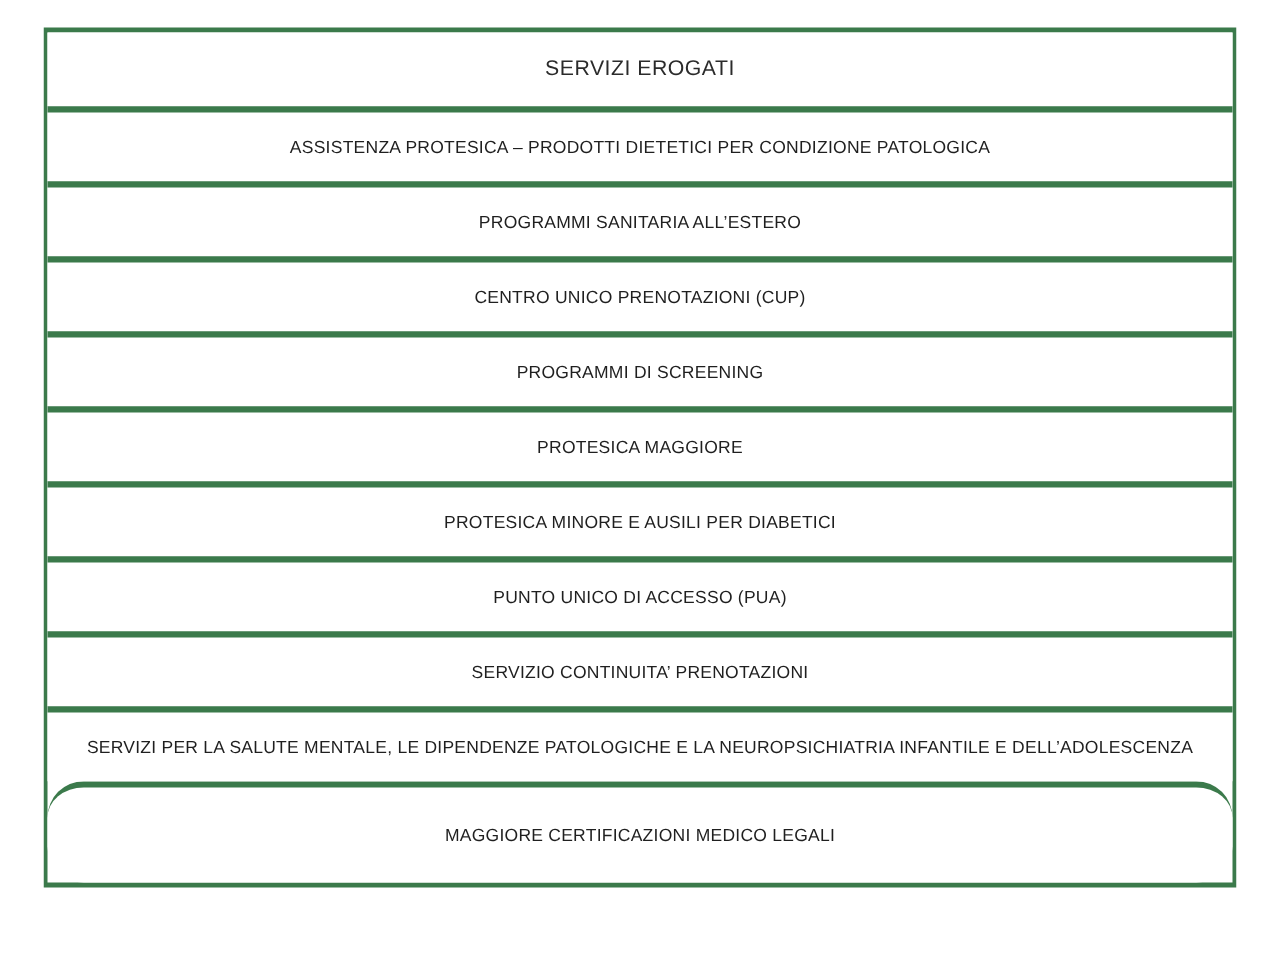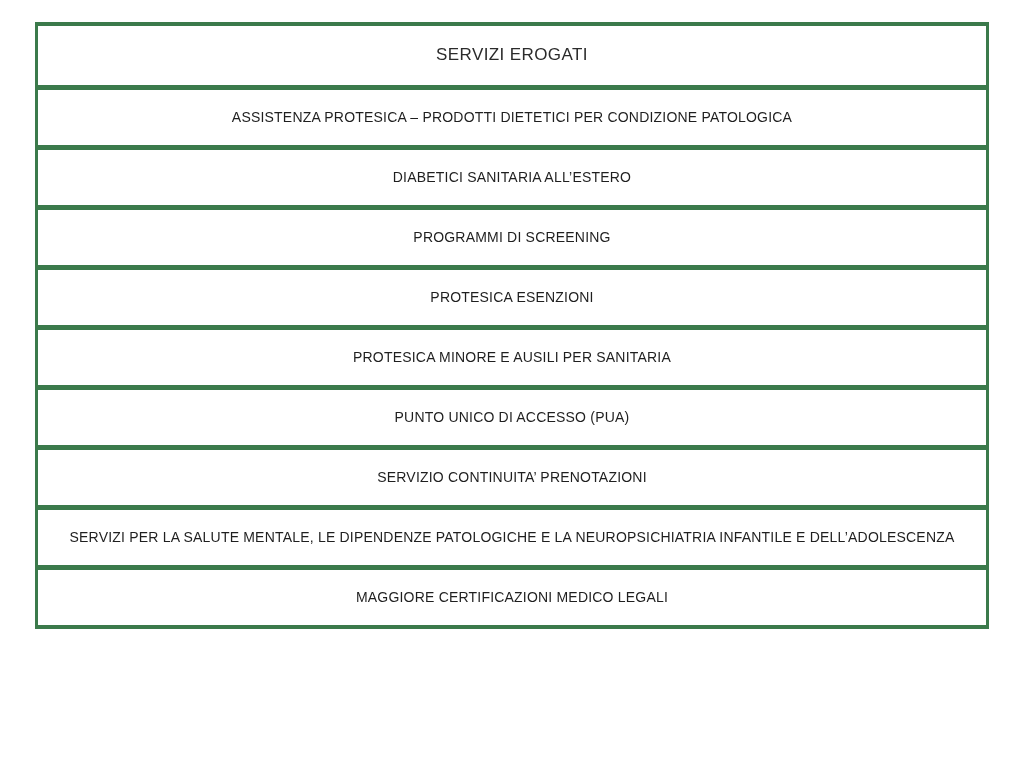--- a/index.html
+++ b/index.html
@@ -49,21 +49,22 @@
     min-height: 81px;
     border-radius: 29px;
   }
 </style>
 </head>
 <body>
 
 <div class="services-table">
   <div class="row header">SERVIZI EROGATI</div>
   <div class="row">ASSISTENZA PROTESICA – PRODOTTI DIETETICI PER CONDIZIONE PATOLOGICA</div>
-  <div class="row">DIABETICI SANITARIA ALL’ESTERO</div>
+  <div class="row">PROGRAMMI SANITARIA ALL’ESTERO</div>
+  <div class="row">CENTRO UNICO PRENOTAZIONI (CUP)</div>
   <div class="row">PROGRAMMI DI SCREENING</div>
-  <div class="row">PROTESICA ESENZIONI</div>
-  <div class="row">PROTESICA MINORE E AUSILI PER SANITARIA</div>
+  <div class="row">PROTESICA MAGGIORE</div>
+  <div class="row">PROTESICA MINORE E AUSILI PER DIABETICI</div>
   <div class="row">PUNTO UNICO DI ACCESSO (PUA)</div>
   <div class="row">SERVIZIO CONTINUITA’ PRENOTAZIONI</div>
   <div class="row">SERVIZI PER LA SALUTE MENTALE, LE DIPENDENZE PATOLOGICHE E LA NEUROPSICHIATRIA INFANTILE E DELL’ADOLESCENZA</div>
   <div class="row">MAGGIORE CERTIFICAZIONI MEDICO LEGALI</div>
 </div>
 
 </body></html>

